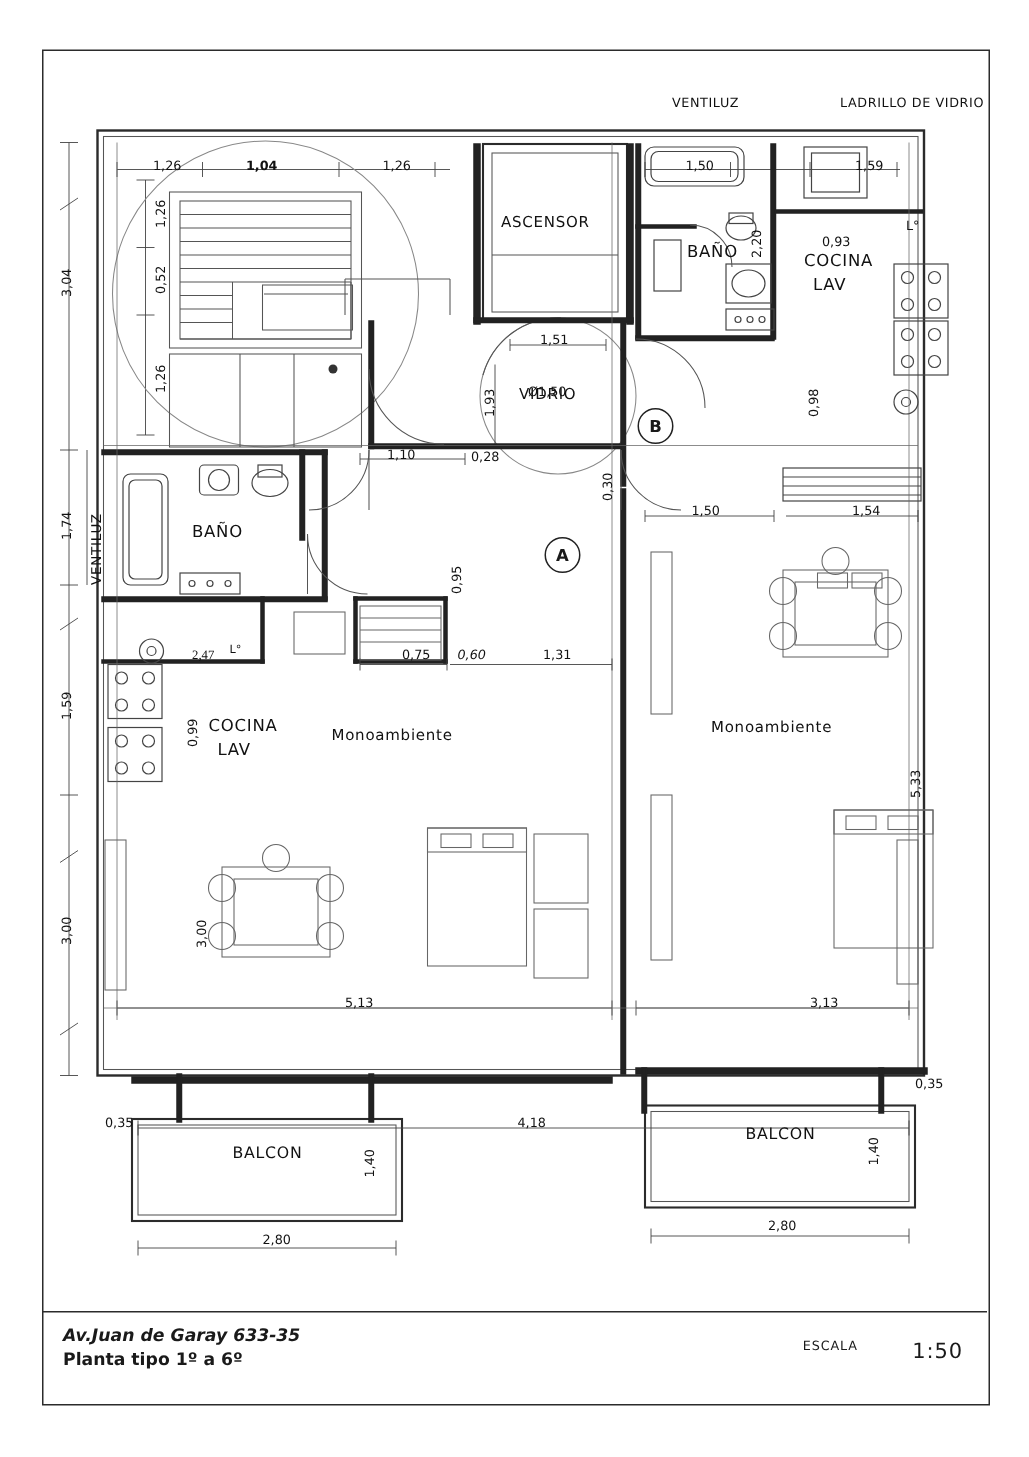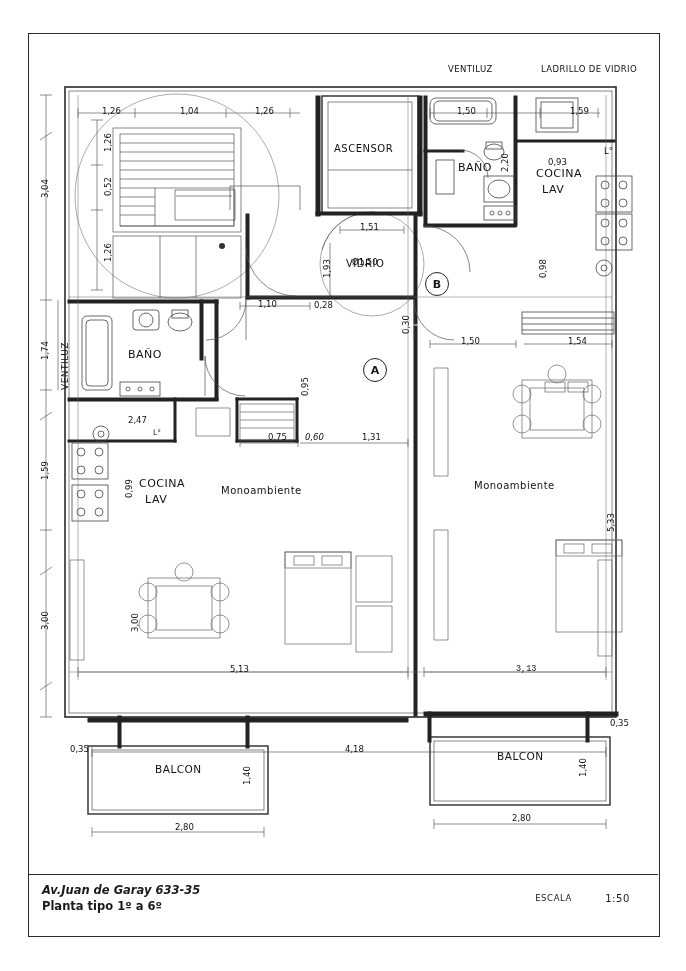--- a/index.html
+++ b/index.html
@@ -9,21 +9,21 @@
   .dimv{position:absolute;font-size:8.5px;color:#111;white-space:nowrap;transform-origin:0 0;transform:rotate(-90deg);}
   .lbl{position:absolute;font-size:10px;color:#111;white-space:nowrap;letter-spacing:.5px;text-align:right;}
   .lbl-sm{position:absolute;font-size:8.5px;color:#111;white-space:nowrap;letter-spacing:.4px;}
   .lblv{position:absolute;font-size:9px;color:#111;white-space:nowrap;transform-origin:0 0;transform:rotate(-90deg);letter-spacing:.5px;}
   .marker{position:absolute;width:22px;height:22px;border:1.2px solid #222;border-radius:50%;display:flex;align-items:center;justify-content:center;font-size:11px;font-weight:bold;background:#fff;}
   #frame{position:absolute;left:28px;top:33px;width:630px;height:902px;border:1px solid #2b2b2b;}
   #titleblock{position:absolute;left:28px;top:874px;width:630px;height:61px;border-top:1px solid #2b2b2b;}
   .title1{position:absolute;left:14px;top:8px;font-size:11.5px;font-weight:bold;font-style:italic;}
   .title2{position:absolute;left:14px;top:24px;font-size:11.5px;font-weight:bold;}
   .escala{position:absolute;right:86px;top:18px;font-size:8.5px;letter-spacing:.6px;}
-  .escalaval{position:absolute;right:28px;top:18px;font-size:10px;letter-spacing:.6px;}
+  .escalaval{position:absolute;right:16px;top:18px;font-size:14px;letter-spacing:.6px;}
   svg{position:absolute;left:0;top:0;overflow:visible;}
   .fixt{stroke:#444;fill:none;stroke-width:.8;}
   .fixt2{stroke:#555;fill:none;stroke-width:.7;}
   .furn{stroke:#666;fill:none;stroke-width:.7;}
   .wallp{stroke:#222;fill:#222;}
   .dimline{stroke:#444;stroke-width:.6;}
   .axline{stroke:#666;stroke-width:.5;}
 </style>
 </head>
 <body>
@@ -329,21 +329,21 @@
       <line x1="516" y1="340" x2="516" y2="348"></line>
       <line x1="524" y1="344" x2="612" y2="344"></line>
       <line x1="612" y1="340" x2="612" y2="348"></line>
       <line x1="240" y1="306" x2="310" y2="306"></line>
       <line x1="240" y1="302" x2="240" y2="310"></line>
       <line x1="310" y1="302" x2="310" y2="310"></line>
     </g>
   </svg>
 
   <div class="lbl-sm" style="left:448px;top:64px;">VENTILUZ</div>
-  <div class="lbl-sm" style="left:505px;top:64px;padding-left:36px;">LADRILLO DE VIDRIO</div>
+  <div class="lbl-sm" style="left:524px;top:64px;padding-left:36px;">LADRILLO DE VIDRIO</div>
 
   <div class="lbl" style="left:334px;top:143px;">ASCENSOR</div>
   <div class="lbl" style="left:346px;top:258px;">VIDRIO</div>
   <div class="lbl" style="left:128px;top:348px;font-size:11px;">BAÑO</div>
   <div class="lbl" style="left:458px;top:161px;font-size:11px;">BAÑO</div>
   <div class="lbl" style="left:139px;top:477px;font-size:11px;">COCINA</div>
   <div class="lbl" style="left:145px;top:493px;font-size:11px;">LAV</div>
   <div class="lbl" style="left:536px;top:167px;font-size:11px;">COCINA</div>
   <div class="lbl" style="left:542px;top:183px;font-size:11px;">LAV</div>
   <div class="lbl" style="left:221px;top:485px;font-size:10px;">Monoambiente</div>
@@ -354,39 +354,39 @@
   <div class="lblv" style="left:60px;top:390px;">VENTILUZ</div>
 
   <div class="marker" style="left:363px;top:358px;">
     <span>A</span>
   </div>
   <div class="marker" style="left:425px;top:272px;">
     <span>B</span>
   </div>
 
   <div class="dim" style="left:102px;top:106px;">1,26</div>
-  <div class="dim" style="left:180px;top:106px;">1,04</div>
+  <div class="dim" style="left:164px;top:106px;font-weight:bold;">1,04</div>
   <div class="dim" style="left:255px;top:106px;">1,26</div>
   <div class="dim" style="left:457px;top:106px;">1,50</div>
   <div class="dim" style="left:570px;top:106px;">1,59</div>
   <div class="dim" style="left:548px;top:157px;">0,93</div>
   <div class="dim" style="left:604px;top:146px;">L°</div>
   <div class="dim" style="left:360px;top:222px;">1,51</div>
   <div class="dim" style="left:352px;top:257px;">Ø1,50</div>
   <div class="dim" style="left:258px;top:299px;">1,10</div>
   <div class="dim" style="left:314px;top:300px;">0,28</div>
   <div class="dim" style="left:461px;top:336px;">1,50</div>
   <div class="dim" style="left:568px;top:336px;">1,54</div>
-  <div class="dim" style="left:128px;top:415px;">2,47</div>
+  <div class="dim" style="left:128px;top:431px;font-family:Liberation Serif, serif;">2,47</div>
   <div class="dim" style="left:153px;top:428px;font-size:7.5px;">L°</div>
   <div class="dim" style="left:268px;top:432px;">0,75</div>
   <div class="dim" style="left:305px;top:432px;font-style:italic;">0,60</div>
   <div class="dim" style="left:362px;top:432px;">1,31</div>
   <div class="dim" style="left:230px;top:664px;">5,13</div>
-  <div class="dim" style="left:516px;top:664px;font-family:Liberation Mono, monospace;">3,13</div>
+  <div class="dim" style="left:540px;top:664px;">3,13</div>
   <div class="dim" style="left:70px;top:744px;">0,35</div>
   <div class="dim" style="left:610px;top:718px;">0,35</div>
   <div class="dim" style="left:345px;top:744px;">4,18</div>
   <div class="dim" style="left:175px;top:822px;">2,80</div>
   <div class="dim" style="left:512px;top:813px;">2,80</div>
 
   <div class="dimv" style="left:40px;top:198px;">3,04</div>
   <div class="dimv" style="left:40px;top:360px;">1,74</div>
   <div class="dimv" style="left:40px;top:480px;">1,59</div>
   <div class="dimv" style="left:40px;top:630px;">3,00</div>

